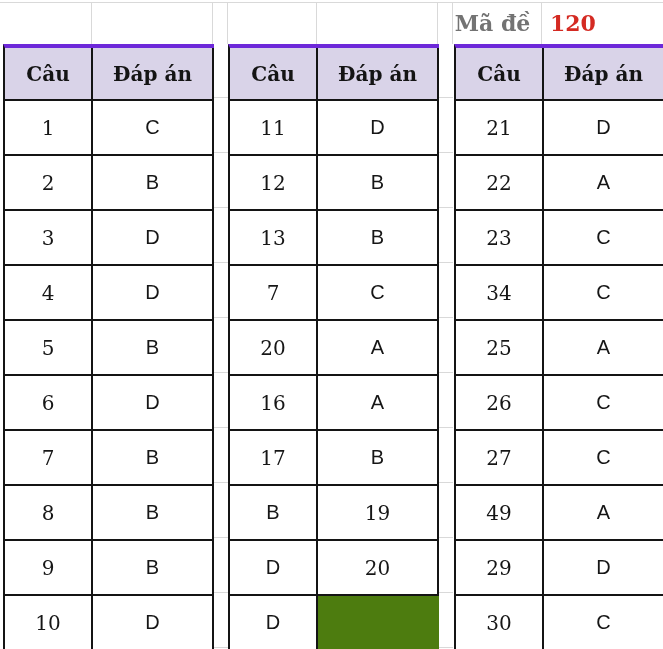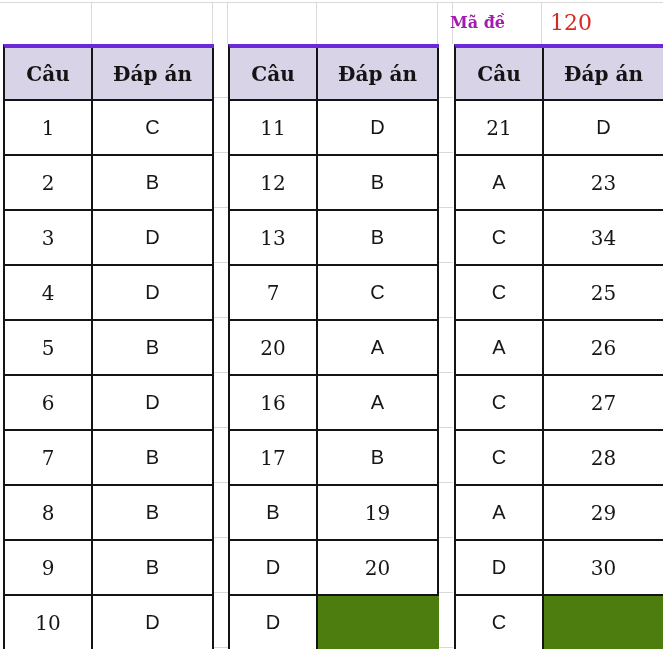--- a/index.html
+++ b/index.html
@@ -23,27 +23,27 @@
   .vl-1{left:91px}.vl-2{left:212px}.vl-3{left:227px}
   .vl-4{left:316px}.vl-5{left:437px}.vl-6{left:452px}.vl-7{left:541px}
   .gap-strip{
     position:absolute;top:97px;height:552px;width:16px;
     background-image:repeating-linear-gradient(to bottom,#d9d9d9 0 1px,transparent 1px 55px);
   }
   .gap-1{left:212px}.gap-2{left:437px}
   
   .exam-label{
     position:absolute;left:450px;top:6px;width:85px;height:34px;
-    line-height:34px;text-align:left;
-    font-size:16px;font-weight:bold;color:#a21caf;
+    line-height:34px;text-align:center;
+    font-size:22px;font-weight:bold;color:#737373;
   }
   .exam-value{
     position:absolute;left:550px;top:6px;height:34px;
     line-height:34px;text-align:left;
-    font-size:22px;font-weight:normal;color:#d42a22;
+    font-size:22px;font-weight:bold;color:#d42a22;
   }
   
   .akt{
     position:absolute;top:44px;
     display:grid;
     grid-template-columns:88px 121px;
     grid-template-rows:53px repeat(10,55px);
     border-top:4px solid #6d28d9;
     border-left:2px solid #141414;
     background:#4d7c0f;
@@ -131,32 +131,33 @@
     <div class="cell a">D</div>
     <div class="cell q">20</div>
     <div class="cell a">D</div>
   </div>
 
   <div class="akt t3">
     <div class="cell head">Câu</div>
     <div class="cell head">Đáp án</div>
     <div class="cell q">21</div>
     <div class="cell a">D</div>
+    <div class="cell q">22</div>
     <div class="cell a">A</div>
     <div class="cell q">23</div>
     <div class="cell a">C</div>
     <div class="cell q">34</div>
     <div class="cell a">C</div>
     <div class="cell q">25</div>
     <div class="cell a">A</div>
     <div class="cell q">26</div>
     <div class="cell a">C</div>
     <div class="cell q">27</div>
     <div class="cell a">C</div>
-    <div class="cell q">28</div>
+    <div class="cell q">49</div>
     <div class="cell a">A</div>
     <div class="cell q">29</div>
     <div class="cell a">D</div>
     <div class="cell q">30</div>
     <div class="cell a">C</div>
   </div>
 
 </div>
 
 </body></html>

